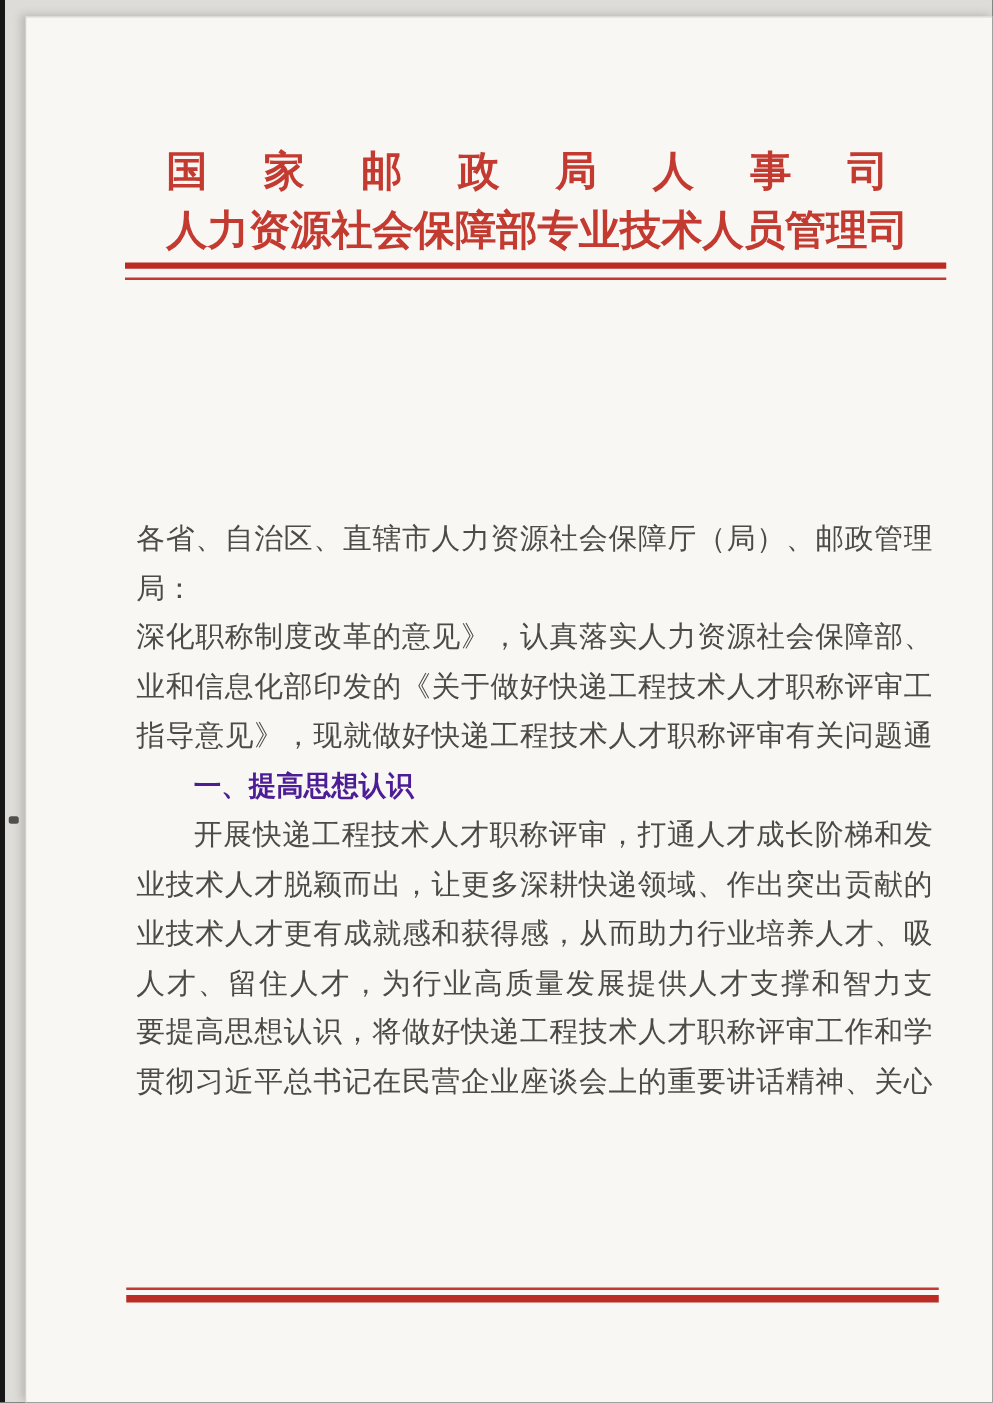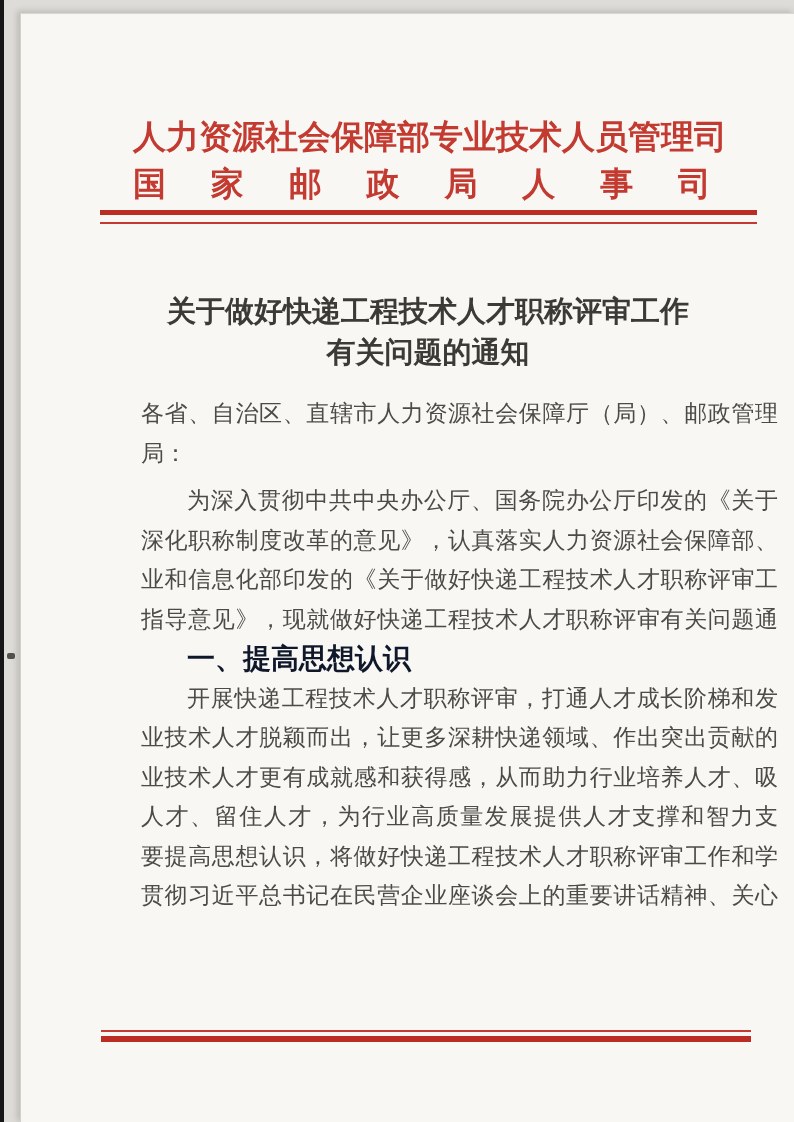--- a/index.html
+++ b/index.html
@@ -69,70 +69,64 @@
     width: 700px;
     text-align: center;
     color: #3b3a37;
     font-weight: bold;
     font-size: 29px;
     line-height: 41px;
   }
   
   .doc-body {
     position: absolute;
-    left: 88px; top: 380px;
+    left: 88px; top: 398px;
     width: 637px;
     color: #4c4b46;
     font-size: 23px;
-    margin-left: 32px;
   }
   .bline {
     height: 39.5px;
     line-height: 39.5px;
     white-space: nowrap;
   }
   .bline.justify {
     text-align: justify;
     text-align-last: justify;
     white-space: normal;
     overflow: hidden;
   }
   .bline.indent { text-indent: 46px; }
   .bline.para-gap { margin-top: 8px; }
   .bline.heading {
     font-family: "DejaVu Sans", "Liberation Sans", sans-serif;
     font-weight: bold;
-    color: #0f172a;
-    font-size: 28px;
+    color: #4c1d95;
+    font-size: 22px;
   }
 </style>
 </head>
 <body>
 
 <div class="scan">
 
   <div class="paper">
 
     <div class="letterhead">
+      <div class="org-line">国家邮政局人事司</div>
       <div class="org-line">人力资源社会保障部专业技术人员管理司</div>
-      <div class="org-line">国家邮政局人事司</div>
     </div>
 
     <div class="rule rule-header-thick"></div>
     <div class="rule rule-header-thin"></div>
 
-    <div class="doc-title">
-      <div>关于做好快递工程技术人才职称评审工作</div>
-      <div>有关问题的通知</div>
-    </div>
 
     <div class="doc-body">
       <div class="bline justify">各省、自治区、直辖市人力资源社会保障厅（局）、邮政管理</div>
       <div class="bline">局：</div>
-      <div class="bline justify indent para-gap">为深入贯彻中共中央办公厅、国务院办公厅印发的《关于</div>
       <div class="bline justify">深化职称制度改革的意见》，认真落实人力资源社会保障部、工</div>
       <div class="bline justify">业和信息化部印发的《关于做好快递工程技术人才职称评审工作</div>
       <div class="bline justify">指导意见》，现就做好快递工程技术人才职称评审有关问题通知</div>
       <div class="bline heading indent">一、提高思想认识</div>
       <div class="bline justify indent">开展快递工程技术人才职称评审，打通人才成长阶梯和发展</div>
       <div class="bline justify">业技术人才脱颖而出，让更多深耕快递领域、作出突出贡献的专</div>
       <div class="bline justify">业技术人才更有成就感和获得感，从而助力行业培养人才、吸引</div>
       <div class="bline justify">人才、留住人才，为行业高质量发展提供人才支撑和智力支持。</div>
       <div class="bline justify">要提高思想认识，将做好快递工程技术人才职称评审工作和学习</div>
       <div class="bline justify">贯彻习近平总书记在民营企业座谈会上的重要讲话精神、关心关</div>

